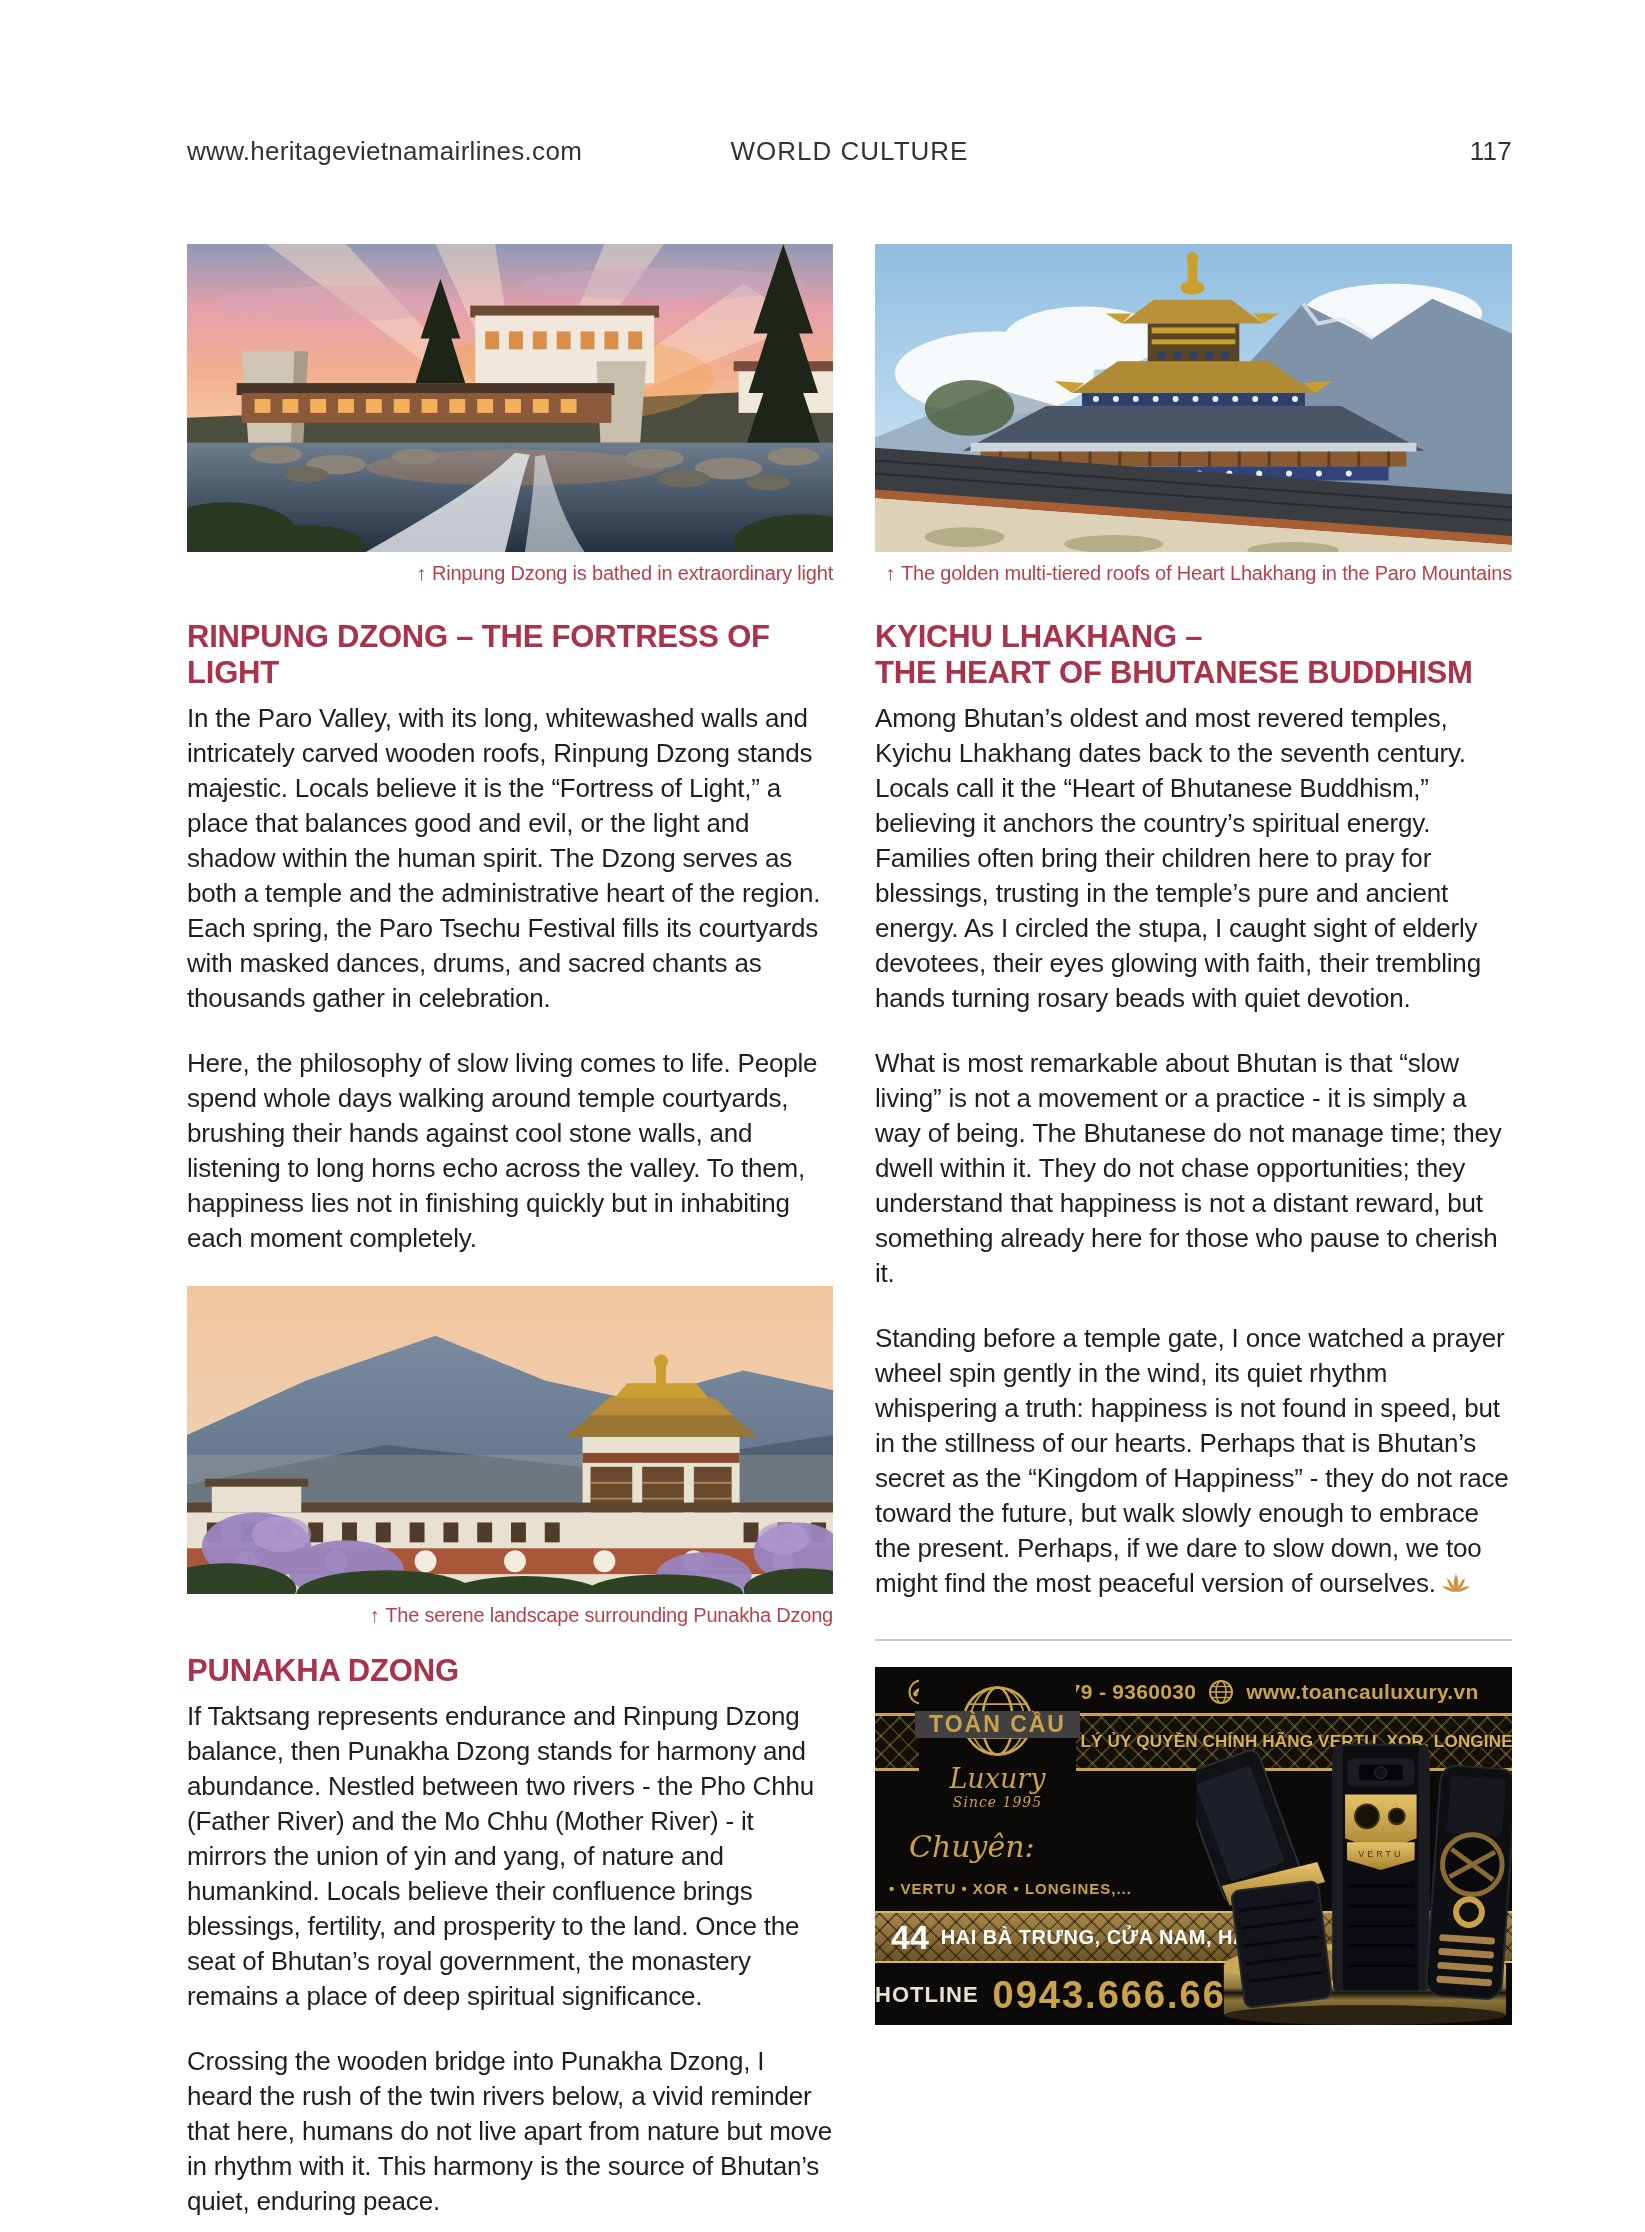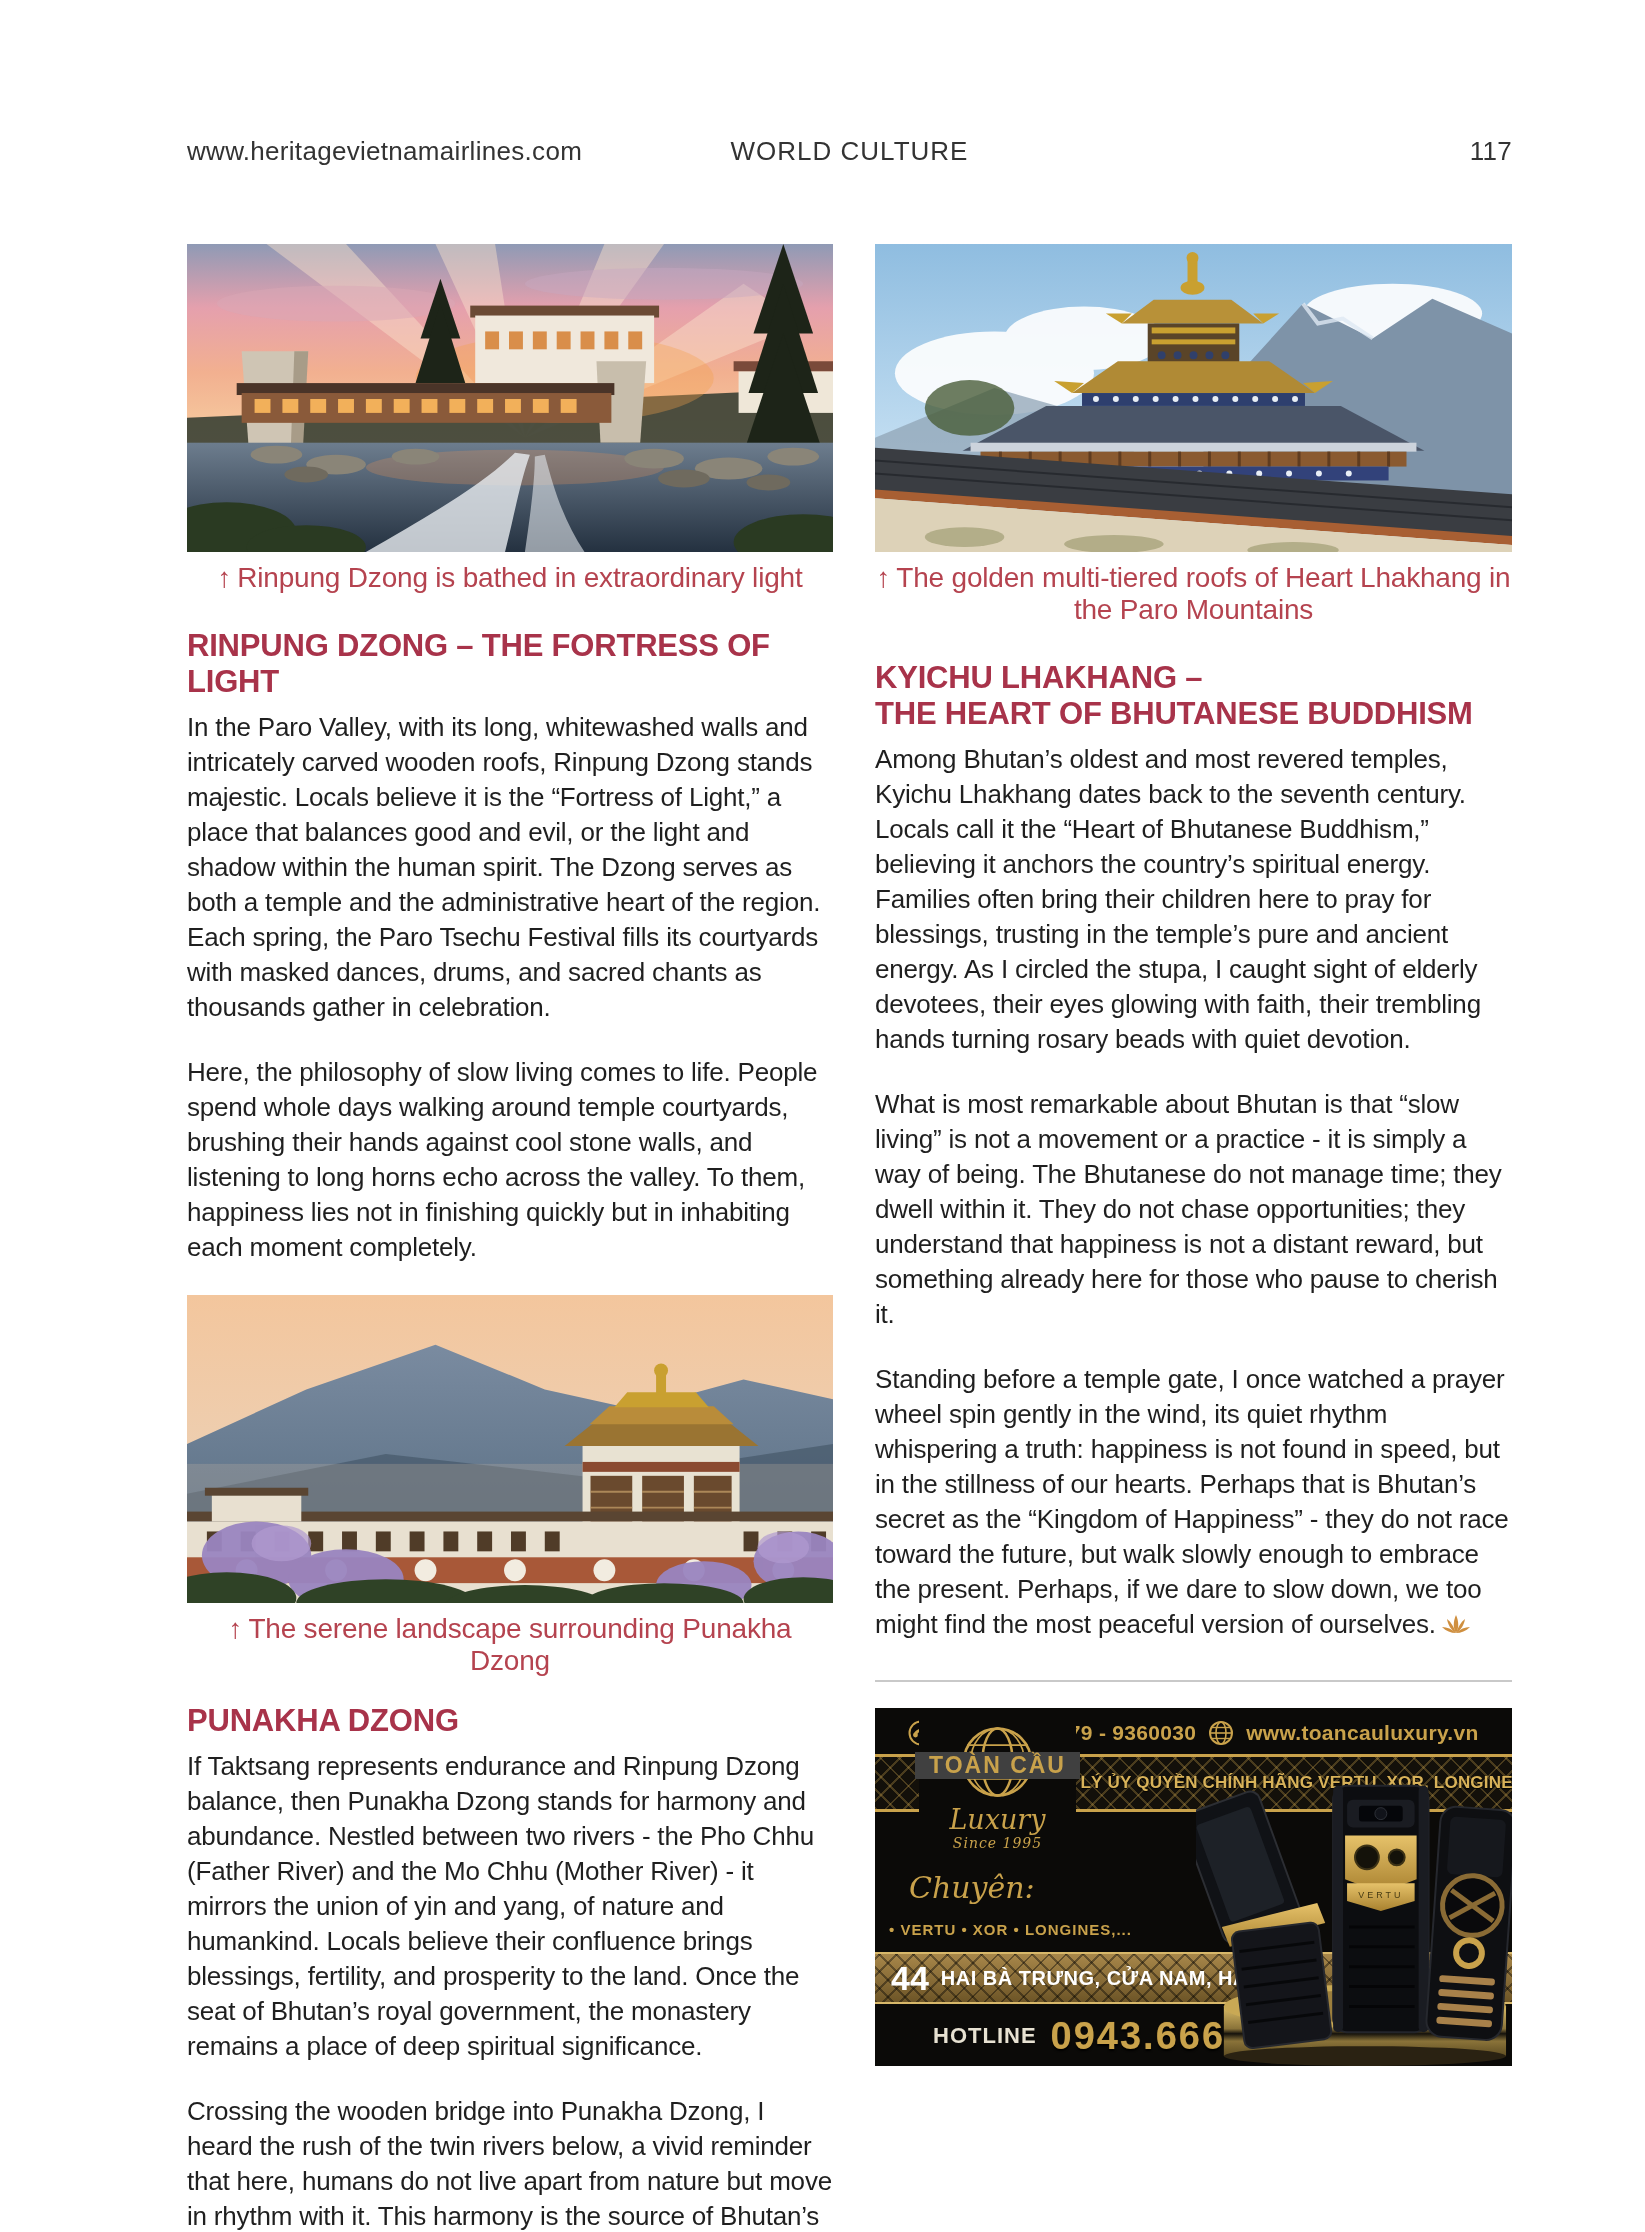--- a/index.html
+++ b/index.html
@@ -21,22 +21,22 @@
     position:absolute;top:244px;left:187px;width:1325px;
     display:flex;gap:42px;
   }
   .col{display:block;}
   .col-left{width:647px;}
   .col-right{width:637px;}
 
   figure.photo{margin:0;height:308px;overflow:hidden;background:#ccc;}
   figure.photo svg{display:block;width:100%;height:100%;}
   figcaption, .caption{
-    margin:10px 0 0 0;text-align:center;
-    font-size:28px;color:#b5434f;letter-spacing:-0.2px;
+    margin:10px 0 0 0;text-align:right;
+    font-size:20px;color:#b5434f;letter-spacing:-0.2px;
   }
   .caption .arrow{font-weight:bold;margin-right:6px;}
 
   h2.section-heading{
     margin:34px 0 10px 0;font-size:31px;line-height:36px;
     color:#a8334a;letter-spacing:-0.2px;font-weight:bold;
   }
   h2.tight{margin-top:26px;}
   .col p{
     margin:8px 0 30px 0;font-size:26px;line-height:35px;
@@ -106,21 +106,21 @@
       repeating-linear-gradient(45deg, rgba(0,0,0,.38) 0 2px, transparent 2px 12px),
       repeating-linear-gradient(-45deg, rgba(0,0,0,.38) 0 2px, transparent 2px 12px),
       linear-gradient(#a8874a,#6d5527);
     border-top:2px solid #d8b86a;border-bottom:2px solid #d8b86a;
     display:flex;align-items:center;padding-left:16px;box-sizing:border-box;
   }
   .ad-address-band .addr-num{font-size:34px;font-weight:bold;color:#fff;margin-right:12px;}
   .ad-address-band .addr-text{font-size:20px;font-weight:bold;color:#fff;letter-spacing:0.5px;}
   .ad-hotline{
     position:absolute;left:0;right:0;top:299px;height:58px;z-index:1;
-    display:flex;align-items:center;padding-left:58px;box-sizing:border-box;gap:14px;
+    display:flex;align-items:center;box-sizing:border-box;gap:14px;
   }
   .ad-hotline .hot-label{font-size:22px;font-weight:bold;color:#e8e2d2;letter-spacing:1px;}
   .ad-hotline .hot-num{
     font-size:38px;font-weight:bold;color:#c9a24b;letter-spacing:2px;
     text-shadow:0 2px 2px #000, 0 0 1px #6d5527;
   }
   .ad-phones{position:absolute;right:-4px;top:48px;width:320px;height:310px;z-index:4;}
   .ad-phones svg{display:block;width:100%;height:100%;}
 </style>
 </head>

